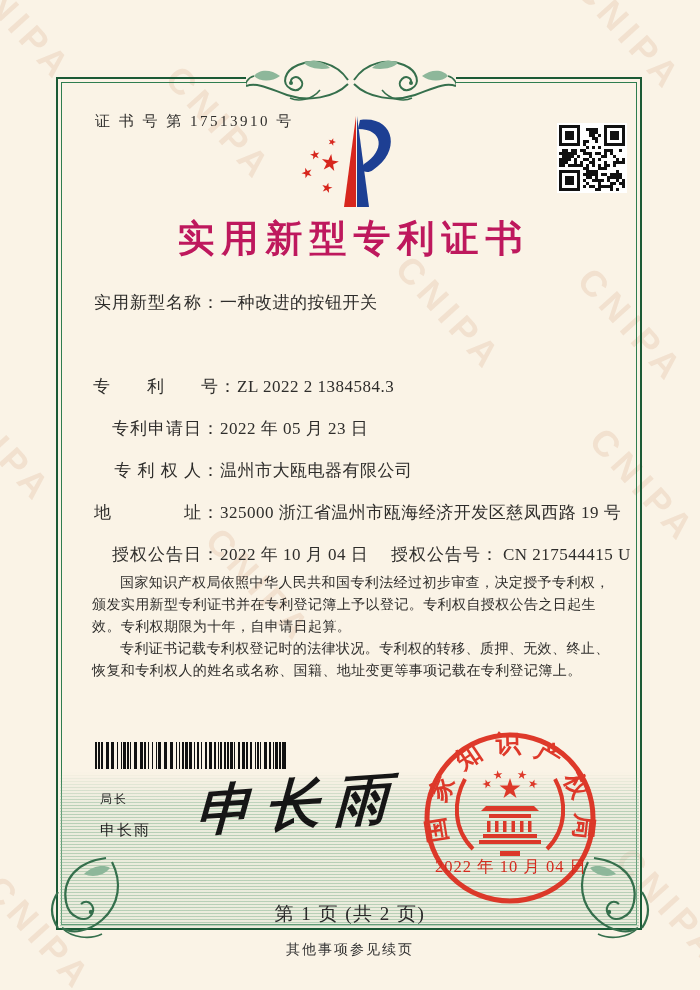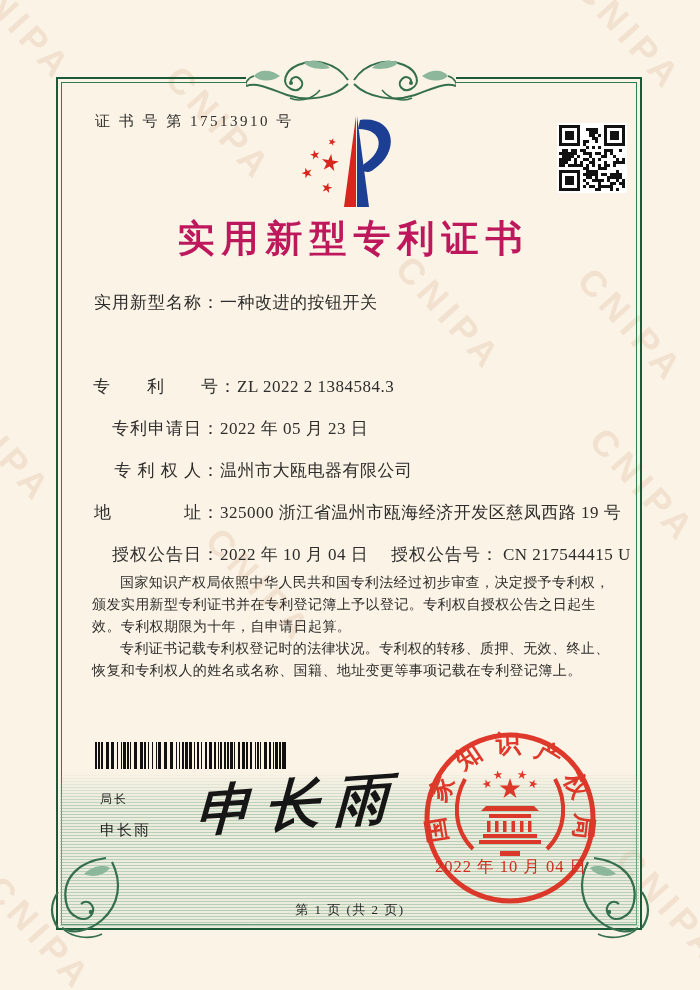--- a/index.html
+++ b/index.html
@@ -71,21 +71,21 @@
     font-size:55px;font-style:italic;font-weight:600;letter-spacing:14px;
     color:#161616;transform:rotate(-4deg) skewX(-6deg);white-space:nowrap;
   }
   .seal{position:absolute;left:421px;top:729px;z-index:3;}
   .seal-date{
     position:absolute;left:419px;top:856px;width:184px;text-align:center;z-index:4;
     font-size:16.5px;color:#d42b1e;letter-spacing:1px;white-space:nowrap;
   }
   .page-info{
     position:absolute;left:0;top:901px;width:100%;text-align:center;z-index:4;
-    font-size:13px;letter-spacing:1.5px;color:#2a2a2a;
+    font-size:19px;letter-spacing:1.5px;color:#2a2a2a;
   }
   .cont-note{
     position:absolute;left:0;top:941px;width:100%;text-align:center;
     font-size:14px;letter-spacing:2px;color:#333;
   }
   .orn{position:absolute;z-index:2;}
   .orn-br{transform:scaleX(-1);}
 </style>
 </head>
 <body>
@@ -426,14 +426,15 @@
         <rect x="58" y="111" width="62" height="4"></rect>
         <path d="M44,50 C32,72 32,100 52,120" stroke="#dc2a1b" stroke-width="4" fill="none"></path>
         <path d="M134,50 C146,72 146,100 126,120" stroke="#dc2a1b" stroke-width="4" fill="none"></path>
         <rect x="79" y="122" width="20" height="5"></rect>
       </g>
     </g>
   </svg>
   <div class="seal-date">2022 年 10 月 04 日</div>
 
   <div class="page-info">第 1 页 (共 2 页)</div>
+  <div class="cont-note">其他事项参见续页</div>
 
 </div>
 
 </body></html>

